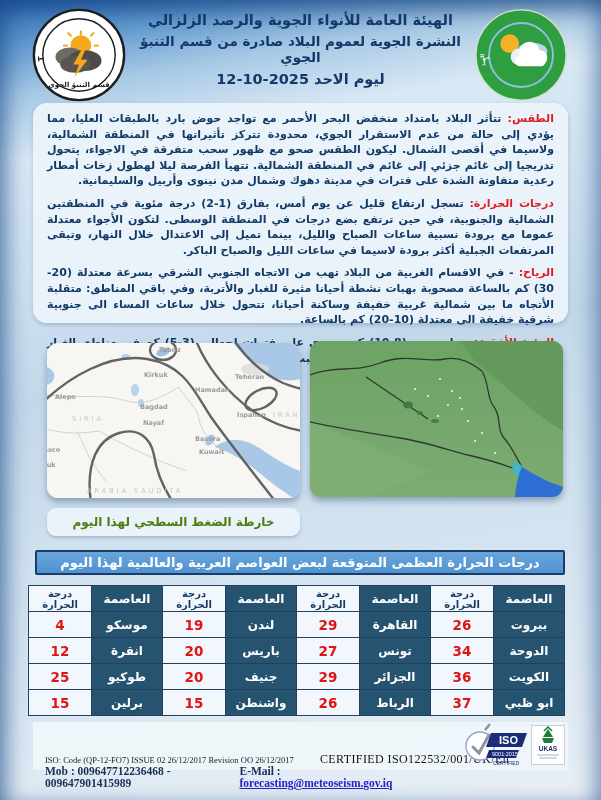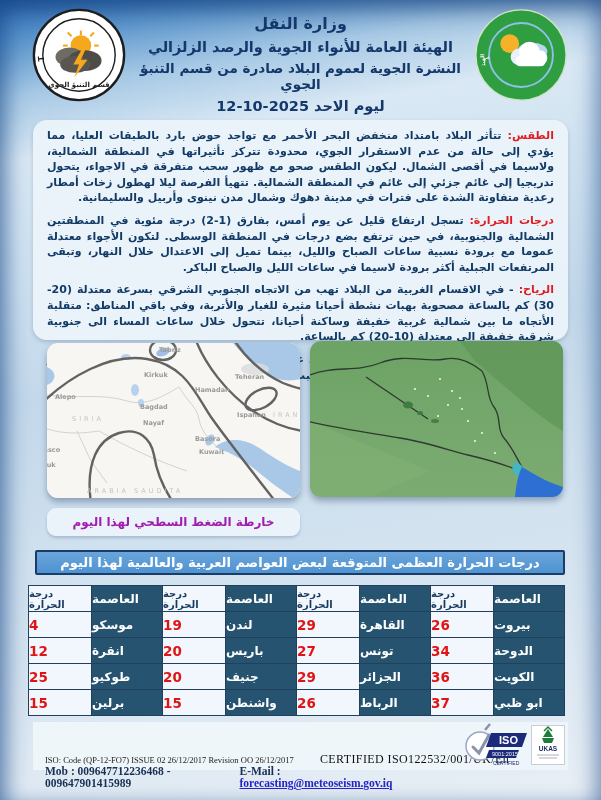--- a/index.html
+++ b/index.html
@@ -8,36 +8,36 @@
     background:linear-gradient(170deg,#2f6db8 0%,#5d97cd 5%,#a7c9e5 11%,#d9e8f4 18%,#cfe2f1 30%,#c3d8ea 45%,#cfe0ee 62%,#dae7f2 80%,#e9eff5 100%);
     box-shadow:inset 16px 0 22px -10px rgba(25,75,140,.6), inset -16px 0 22px -10px rgba(25,75,140,.45), inset 0 20px 26px -12px rgba(15,55,115,.65);}
   
   .hdr-text{position:absolute;top:12px;right:140px;left:140px;text-align:center;color:#14386b;}
   .hdr-text .l1{font-size:16px;font-weight:bold;margin:2px 0 6px;}
   .hdr-text .l2{font-size:14.5px;font-weight:bold;margin:0 0 5px;}
   .hdr-text .l3{font-size:13.5px;font-weight:bold;margin:0 0 6px;}
   .hdr-text .l4{font-size:14.5px;font-weight:bold;}
   .logo{position:absolute;}
   
-  .fbox{position:absolute;right:33px;left:33px;top:120px;height:220px;background:rgba(235,243,250,.95);
+  .fbox{position:absolute;right:33px;left:33px;top:103px;height:220px;background:rgba(235,243,250,.95);
     border-radius:14px;padding:8px 14px 6px;box-sizing:border-box;box-shadow:0 2px 4px rgba(50,80,120,.25);}
   .fbox p{margin:0 0 7px;font-size:11px;font-weight:bold;line-height:1.42;color:#123a66;text-align:justify;text-align-last:right;}
   .fbox .lbl{color:#e01d23;}
   
   .panel{position:absolute;border-radius:11px;overflow:hidden;box-shadow:0 4px 6px rgba(40,70,110,.4);}
   .panel svg{display:block;}
   .map-label{position:absolute;font-size:6.5px;color:#9a9a9a;font-weight:bold;white-space:nowrap;pointer-events:none;}
   .map-label.region{color:#c4c4c4;letter-spacing:3px;font-weight:normal;font-size:6.5px;}
   .caption{position:absolute;height:28px;line-height:28px;background:rgba(235,243,250,.95);border-radius:9px;
-    text-align:center;color:#a21caf;font-weight:bold;font-size:12px;box-shadow:0 2px 3px rgba(50,80,120,.25);}
+    text-align:center;color:#4d7c0f;font-weight:bold;font-size:12px;box-shadow:0 2px 3px rgba(50,80,120,.25);}
   
   .tband{position:absolute;right:36px;left:35px;top:550px;height:21px;background:linear-gradient(#6aa5da,#4f93d2);
     border:2px solid #1b3c66;color:#fff;font-weight:bold;font-size:13px;text-align:center;line-height:21px;border-radius:2px;}
   table.temps{position:absolute;right:36px;top:585px;border-collapse:collapse;direction:rtl;}
-  table.temps td,table.temps th{border:1px solid #223f5e;height:25px;text-align:left;vertical-align:middle;padding:0;}
+  table.temps td,table.temps th{border:1px solid #223f5e;height:25px;text-align:center;vertical-align:middle;padding:0;}
   .cap-h,.cap{width:70px;background:#26536f;color:#fff;font-weight:bold;font-size:12px;}
   .tmp-h{width:62px;background:#f1f7fc;color:#173a5e;font-weight:bold;font-size:10px;}
   .tmp{width:62px;background:#f1f7fc;color:#e01414;font-weight:bold;font-size:13.5px;}
   
   .footer{position:absolute;right:33px;left:33px;top:722px;height:48px;background:rgba(240,246,251,.92);
     direction:ltr;font-family:"Liberation Serif","DejaVu Serif",serif;color:#1a2f55;}
   .f-line1{position:absolute;left:12px;top:7px;right:150px;display:flex;justify-content:space-between;font-size:11.5px;font-weight:bold;margin-top:36px;}
   .f-line1 a{color:#2323c8;}
   .f-line2{position:absolute;left:12px;top:30px;display:flex;align-items:baseline;gap:26px;}
   .f-iso-code{font-size:8.5px;color:#1c1c1c;}
@@ -94,21 +94,20 @@
       <circle cx="59" cy="47" r="11" fill="#ffffff"></circle>
       <circle cx="70" cy="53" r="8" fill="#ffffff"></circle>
       <rect x="44" y="51" width="32" height="11" rx="5" fill="#ffffff"></rect>
     </g>
     <text font-size="4.6" font-weight="bold" fill="#ffffff" letter-spacing=".5" font-family="DejaVu Sans,sans-serif">
       <textPath href="#rbot" startOffset="2%">IRAQ METEOROLOGICAL ORGANIZATION &amp; SEISMOLOGY</textPath>
     </text>
   </svg>
 
   <div class="hdr-text">
-    <div class="l1">وزارة النقل</div>
     <div class="l2">الهيئة العامة للأنواء الجوية والرصد الزلزالي</div>
     <div class="l3">النشرة الجوية لعموم البلاد صادرة من قسم التنبؤ الجوي</div>
     <div class="l4">ليوم الاحد 2025-10-12</div>
   </div>
 
   <div class="fbox">
     <p><span class="lbl">الطقس:</span> <span>تتأثر البلاد بامتداد منخفض البحر الأحمر مع تواجد حوض بارد بالطبقات العليا، مما يؤدي إلى حالة من عدم الاستقرار الجوي، محدودة تتركز تأثيراتها في المنطقة الشمالية، ولاسيما في أقصى الشمال. ليكون الطقس صحو مع ظهور سحب متفرقة في الاجواء، يتحول تدريجيا إلى غائم جزئي إلى غائم في المنطقة الشمالية. تتهيأ الفرصة ليلا لهطول زخات أمطار رعدية متفاوتة الشدة على فترات في مدينة دهوك وشمال مدن نينوى وأربيل والسليمانية.</span></p>
     <p><span class="lbl">درجات الحرارة:</span> <span>تسجل ارتفاع قليل عن يوم أمس، بفارق (1-2) درجة مئوية في المنطقتين الشمالية والجنوبية، في حين ترتفع بضع درجات في المنطقة الوسطى. لتكون الأجواء معتدلة عموما مع برودة نسبية ساعات الصباح والليل، بينما تميل إلى الاعتدال خلال النهار، وتبقى المرتفعات الجبلية أكثر برودة لاسيما في ساعات الليل والصباح الباكر.</span></p>
     <p><span class="lbl">الرياح:</span> <span>- في الاقسام الغربية من البلاد تهب من الاتجاه الجنوبي الشرقي بسرعة معتدلة (20-30) كم بالساعة مصحوبة بهبات نشطة أحيانا مثيرة للغبار والأتربة، وفي باقي المناطق: متقلبة الأتجاه ما بين شمالية غربية خفيفة وساكنة أحيانا، تتحول خلال ساعات المساء الى جنوبية شرقية خفيفة الى معتدلة (10-20) كم بالساعة.</span></p>
     <p><span class="lbl">الرؤية الأفقية:</span> <span>تتراوح بين (8-10) كم، تتردى على فترات لحوالي (3-5) كم في مناطق الغبار خصوصا المناطق الغربية، كما تتردى صباحاً بسبب تشكل الغشاوة والملوثات الجوية ما بين (5-7) كم.</span></p>

